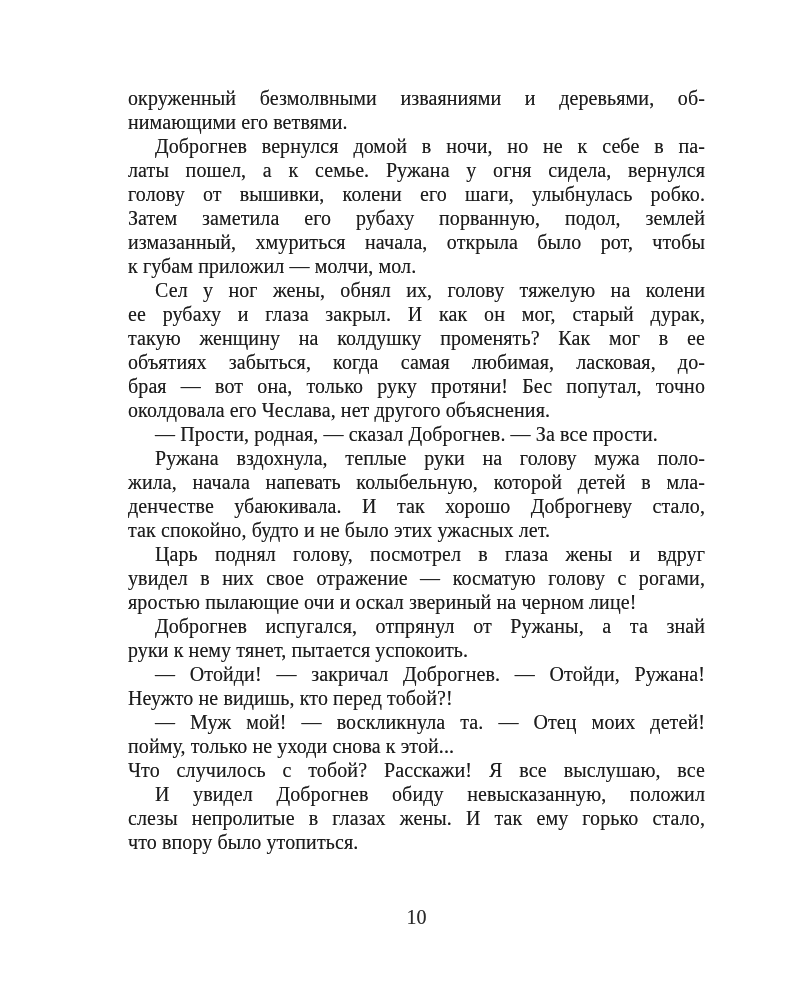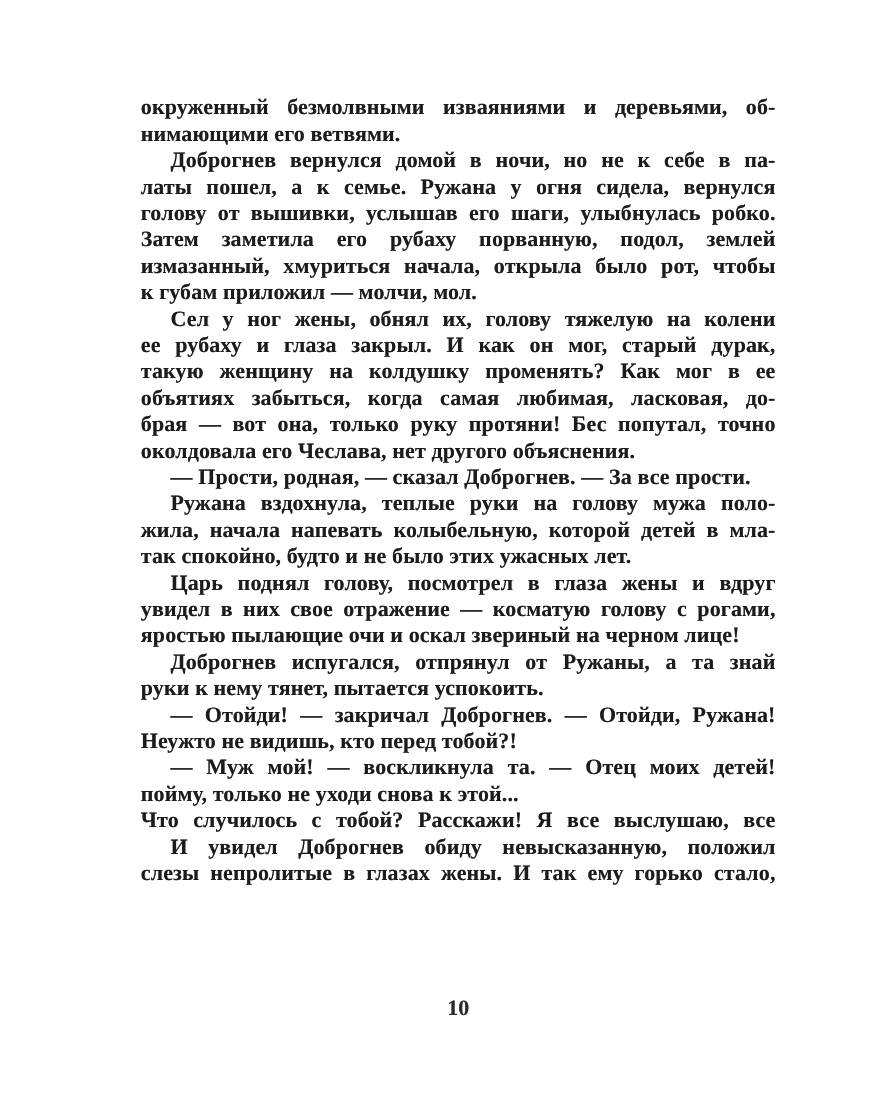--- a/index.html
+++ b/index.html
@@ -12,21 +12,20 @@
     background: #ffffff;
     position: relative;
     overflow: hidden;
   }
   .book-page {
     position: absolute;
     left: 0; top: 0;
     width: 800px;
     height: 1000px;
     background: #ffffff;
-    font-weight: bold;
   }
   .text-block {
     position: absolute;
     left: 128px;
     top: 86px;
     width: 577px;
     font-family: "Liberation Serif", "DejaVu Serif", serif;
     font-size: 20px;
     line-height: 24px;
     color: #1c1c1c;
@@ -67,39 +66,40 @@
 
 <div class="book-page">
   <div class="text-block">
       <div class="paragraph">
         <div class="line">окруженный безмолвными изваяниями и деревьями, об-</div>
         <div class="line last">нимающими его ветвями.</div>
       </div>
       <div class="paragraph">
         <div class="line indent">Доброгнев вернулся домой в ночи, но не к себе в па-</div>
         <div class="line">латы пошел, а к семье. Ружана у огня сидела, вернулся</div>
-        <div class="line">голову от вышивки, услышав его шаги, улыбнулась робко.</div>
+        <div class="line">голову от вышивки, колени его шаги, улыбнулась робко.</div>
         <div class="line">Затем заметила его рубаху порванную, подол, землей</div>
         <div class="line">измазанный, хмуриться начала, открыла было рот, чтобы</div>
         <div class="line last">к губам приложил — молчи, мол.</div>
       </div>
       <div class="paragraph">
         <div class="line indent">Сел у ног жены, обнял их, голову тяжелую на колени</div>
         <div class="line">ее рубаху и глаза закрыл. И как он мог, старый дурак,</div>
         <div class="line">такую женщину на колдушку променять? Как мог в ее</div>
         <div class="line">объятиях забыться, когда самая любимая, ласковая, до-</div>
         <div class="line">брая — вот она, только руку протяни! Бес попутал, точно</div>
         <div class="line last">околдовала его Чеслава, нет другого объяснения.</div>
       </div>
       <div class="paragraph">
         <div class="line last indent">— Прости, родная, — сказал Доброгнев. — За все прости.</div>
       </div>
       <div class="paragraph">
         <div class="line indent">Ружана вздохнула, теплые руки на голову мужа поло-</div>
         <div class="line">жила, начала напевать колыбельную, которой детей в мла-</div>
+        <div class="line">денчестве убаюкивала. И так хорошо Доброгневу стало,</div>
         <div class="line last">так спокойно, будто и не было этих ужасных лет.</div>
       </div>
       <div class="paragraph">
         <div class="line indent">Царь поднял голову, посмотрел в глаза жены и вдруг</div>
         <div class="line">увидел в них свое отражение — косматую голову с рогами,</div>
         <div class="line last">яростью пылающие очи и оскал звериный на черном лице!</div>
       </div>
       <div class="paragraph">
         <div class="line indent">Доброгнев испугался, отпрянул от Ружаны, а та знай</div>
         <div class="line last">руки к нему тянет, пытается успокоить.</div>
@@ -109,16 +109,17 @@
         <div class="line last">Неужто не видишь, кто перед тобой?!</div>
       </div>
       <div class="paragraph">
         <div class="line indent">— Муж мой! — воскликнула та. — Отец моих детей!</div>
         <div class="line last">пойму, только не уходи снова к этой...</div>
         <div class="line">Что случилось с тобой? Расскажи! Я все выслушаю, все</div>
       </div>
       <div class="paragraph">
         <div class="line indent">И увидел Доброгнев обиду невысказанную, положил</div>
         <div class="line">слезы непролитые в глазах жены. И так ему горько стало,</div>
+        <div class="line last">что впору было утопиться.</div>
       </div>
     </div>
   <div class="page-number">10</div>
 </div>
 
 </body></html>

